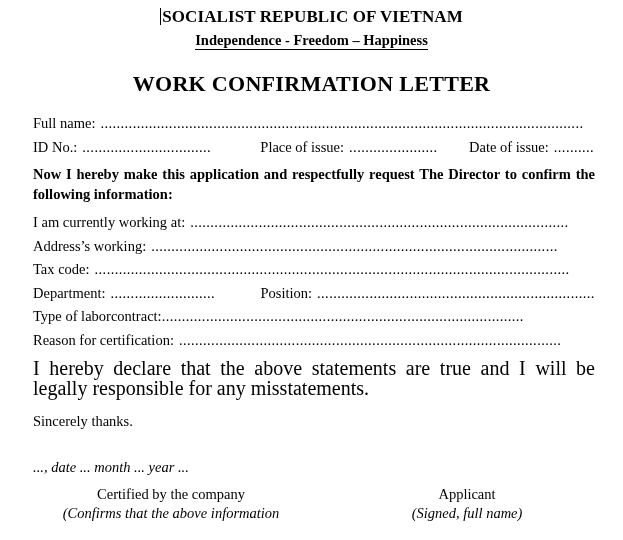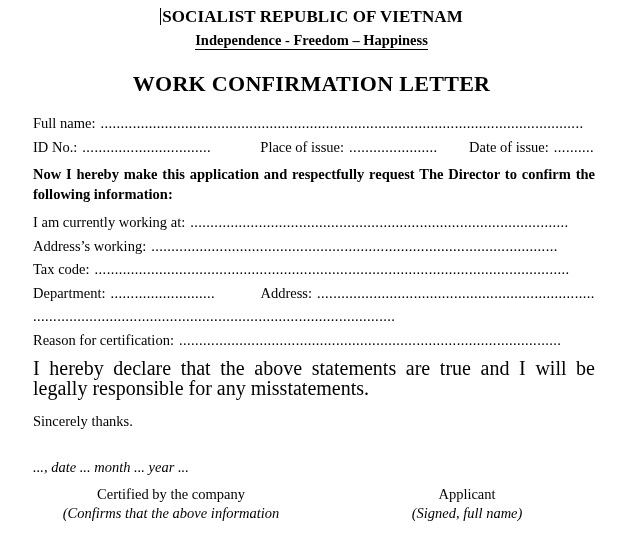--- a/index.html
+++ b/index.html
@@ -197,26 +197,27 @@
     <div class="field-line">
       <span class="lbl">Tax code:</span>
       <span class="spacer-sm"></span>
       <span class="dots">......................................................................................................................</span>
     </div>
 
     <div class="field-line">
       <span class="lbl">Department:</span>
       <span class="spacer-sm"></span>
       <span class="dots fixed-c">..........................</span>
-      <span class="lbl">Address:</span>
+      <span class="lbl">Position:</span>
       <span class="spacer-sm"></span>
       <span class="dots">..................................................................................</span>
     </div>
 
     <div class="field-line">
+      <span class="lbl">Type of laborcontract:</span>
       <span class="dots">..........................................................................................</span>
     </div>
 
     <div class="field-line">
       <span class="lbl">Reason for certification:</span>
       <span class="spacer-sm"></span>
       <span class="dots">...............................................................................................</span>
     </div>
 
     <div class="para-normal">I hereby declare that the above statements are true and I will be legally responsible for any misstatements.</div>

